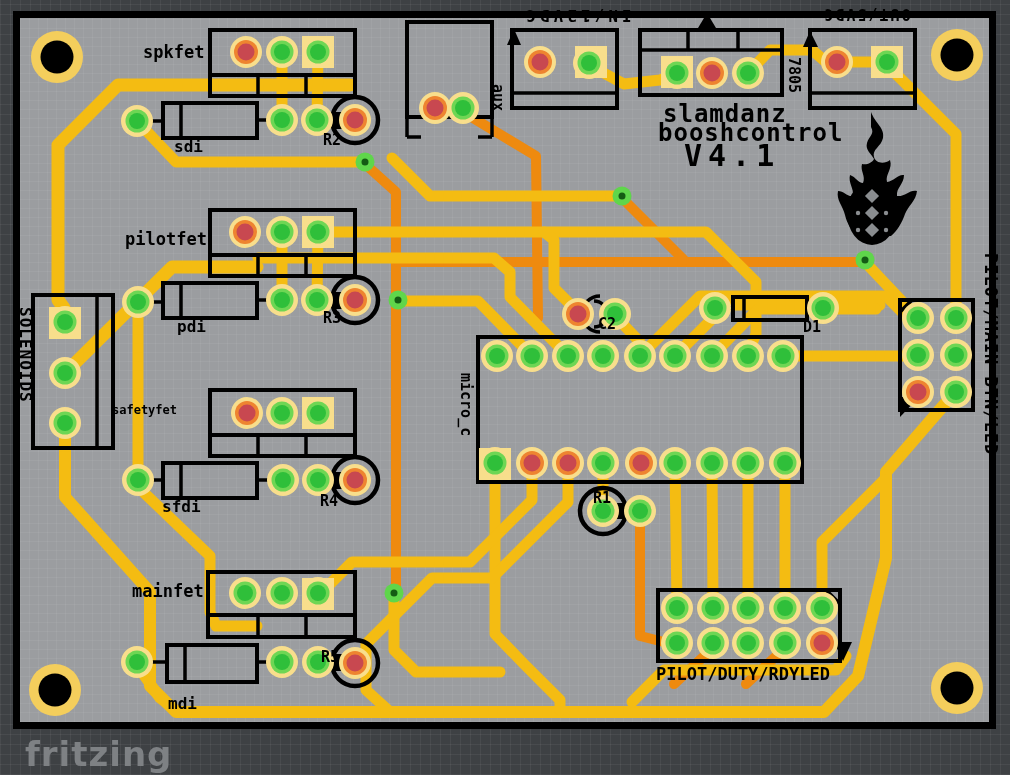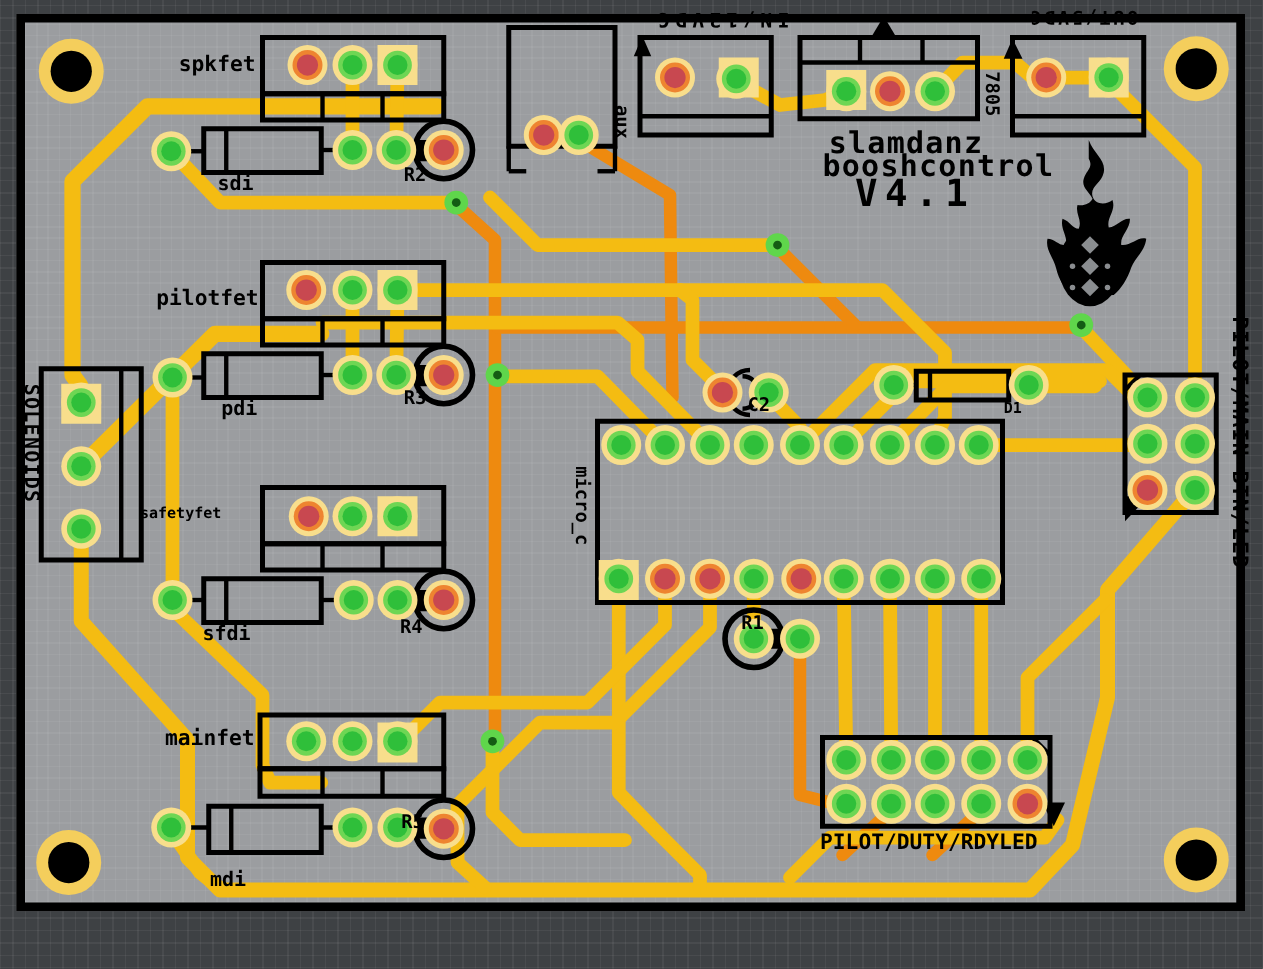--- a/index.html
+++ b/index.html
@@ -421,35 +421,36 @@
       <circle cx="858" cy="230" r="2.2" fill="#8a8d90"></circle>
       <circle cx="886" cy="230" r="2.2" fill="#8a8d90"></circle>
     </svg>
 
   <div id="title-block">
     <div class="pcb-label" style="left:663px;top:102px;font-size:24px;letter-spacing:1px;">slamdanz</div>
     <div class="pcb-label" style="left:658px;top:121px;font-size:24px;letter-spacing:1px;text-align:center;">booshcontrol</div>
     <div class="pcb-label" style="left:684px;top:141px;font-size:30px;letter-spacing:6px;">V4.1</div>
   </div>
 
+  <div id="watermark" style="left:25px;top:734px;font-size:34px;">fritzing</div>
 <div class="pcb-label" style="left: 143px; top: 44px; font-size: 17px;">spkfet</div>
     <div class="pcb-label" style="left: 174px; top: 139px; font-size: 16px;">sdi</div>
     <div class="pcb-label" style="left: 323px; top: 133px; font-size: 15px;">R2</div>
     <div class="pcb-label" style="left: 125px; top: 231px; font-size: 17px;">pilotfet</div>
     <div class="pcb-label" style="left: 177px; top: 319px; font-size: 16px;">pdi</div>
     <div class="pcb-label" style="left: 323px; top: 311px; font-size: 15px;">R3</div>
     <div class="pcb-label" style="left: 112px; top: 404px; font-size: 12px;">safetyfet</div>
     <div class="pcb-label" style="left: 162px; top: 499px; font-size: 16px;">sfdi</div>
     <div class="pcb-label" style="left: 320px; top: 494px; font-size: 15px;">R4</div>
     <div class="pcb-label" style="left: 132px; top: 583px; font-size: 17px;">mainfet</div>
     <div class="pcb-label" style="left: 168px; top: 696px; font-size: 16px;">mdi</div>
     <div class="pcb-label" style="left: 321px; top: 650px; font-size: 15px;">R5</div>
     <div class="pcb-label" style="left: 587px; top: 317px; font-size: 15px; margin-left: 11px;">C2</div>
     <div class="pcb-label" style="left: 561px; top: 491px; font-size: 15px; margin-left: 32px;">R1</div>
-    <div class="pcb-label" style="left: 803px; top: 320px; font-size: 12px;">D1</div>
+    <div class="pcb-label" style="left: 803px; top: 320px; font-size: 15px;">D1</div>
     <div class="pcb-label" style="left: 656px; top: 666px; font-size: 17px;">PILOT/DUTY/RDYLED</div>
     <div class="pcb-label rot180" style="left: 512px; top: 7px; font-size: 16px; width: 130px; letter-spacing: 4px;">IN/12VDC</div>
     <div class="pcb-label rot180" style="left: 818px; top: 6px; font-size: 15px; width: 97px; letter-spacing: 2px;">OUT/5VDC</div>
     <div class="pcb-label rot90" style="left: 505px; top: 84px; font-size: 15px;">aux</div>
     <div class="pcb-label rot90" style="left: 801px; top: 57px; font-size: 15px;">7805</div>
     <div class="pcb-label rot90" style="left: 473px; top: 373px; font-size: 15px;">micro_c</div>
     <div class="pcb-label rot90" style="left: 33px; top: 307px; font-size: 16px; letter-spacing: 1px;">SOLENOIDS</div>
     <div class="pcb-label rot90" style="left: 999px; top: 253px; font-size: 17px; letter-spacing: 1px;">PILOT/MAIN BTN/LED</div>
   </div>
 

